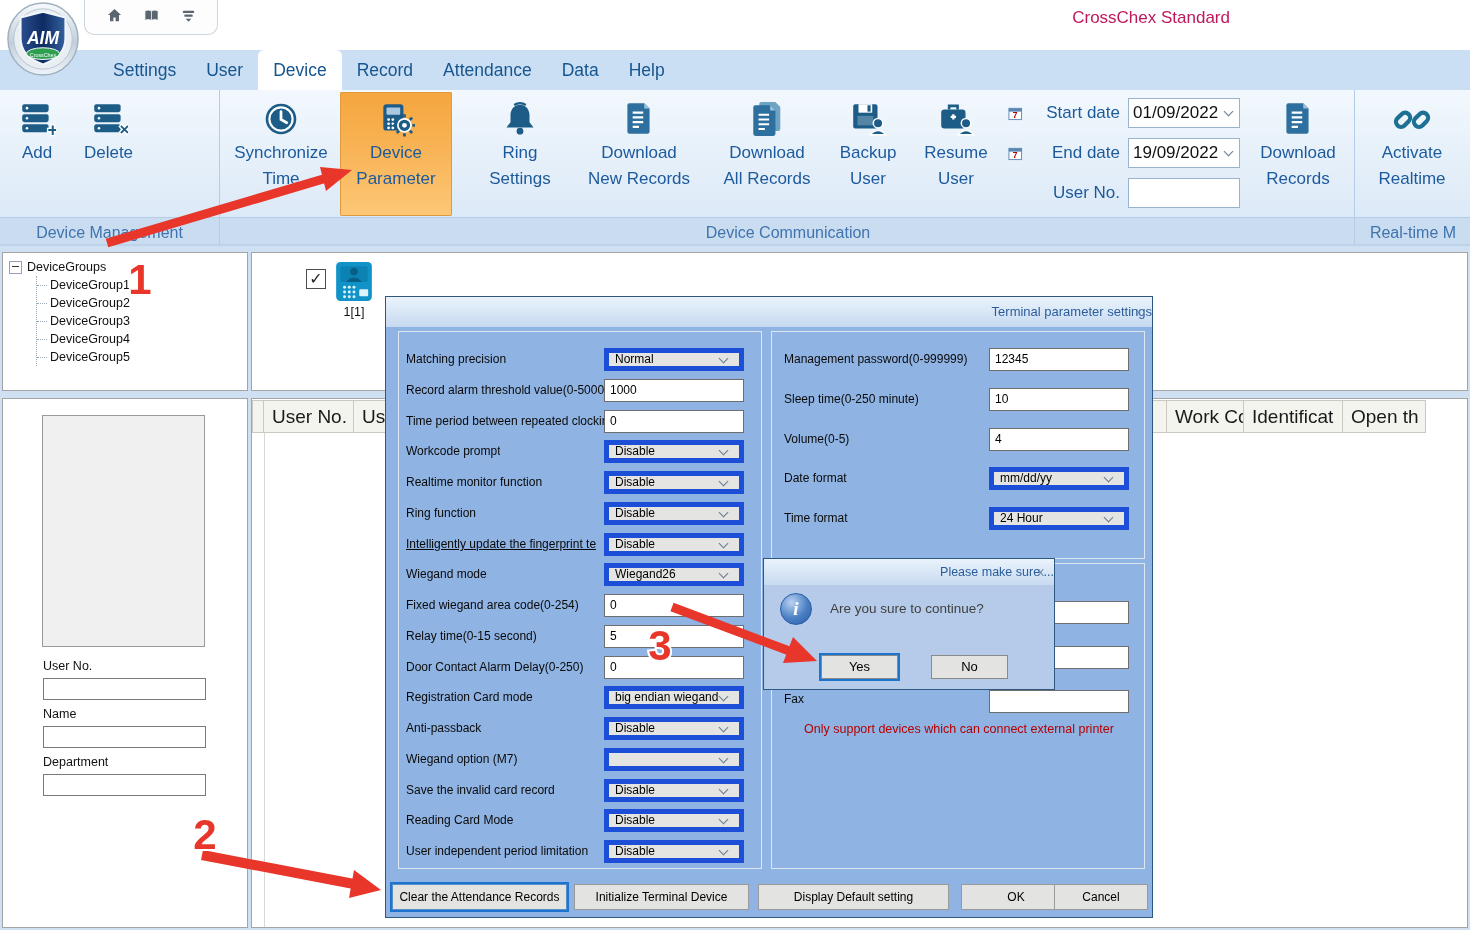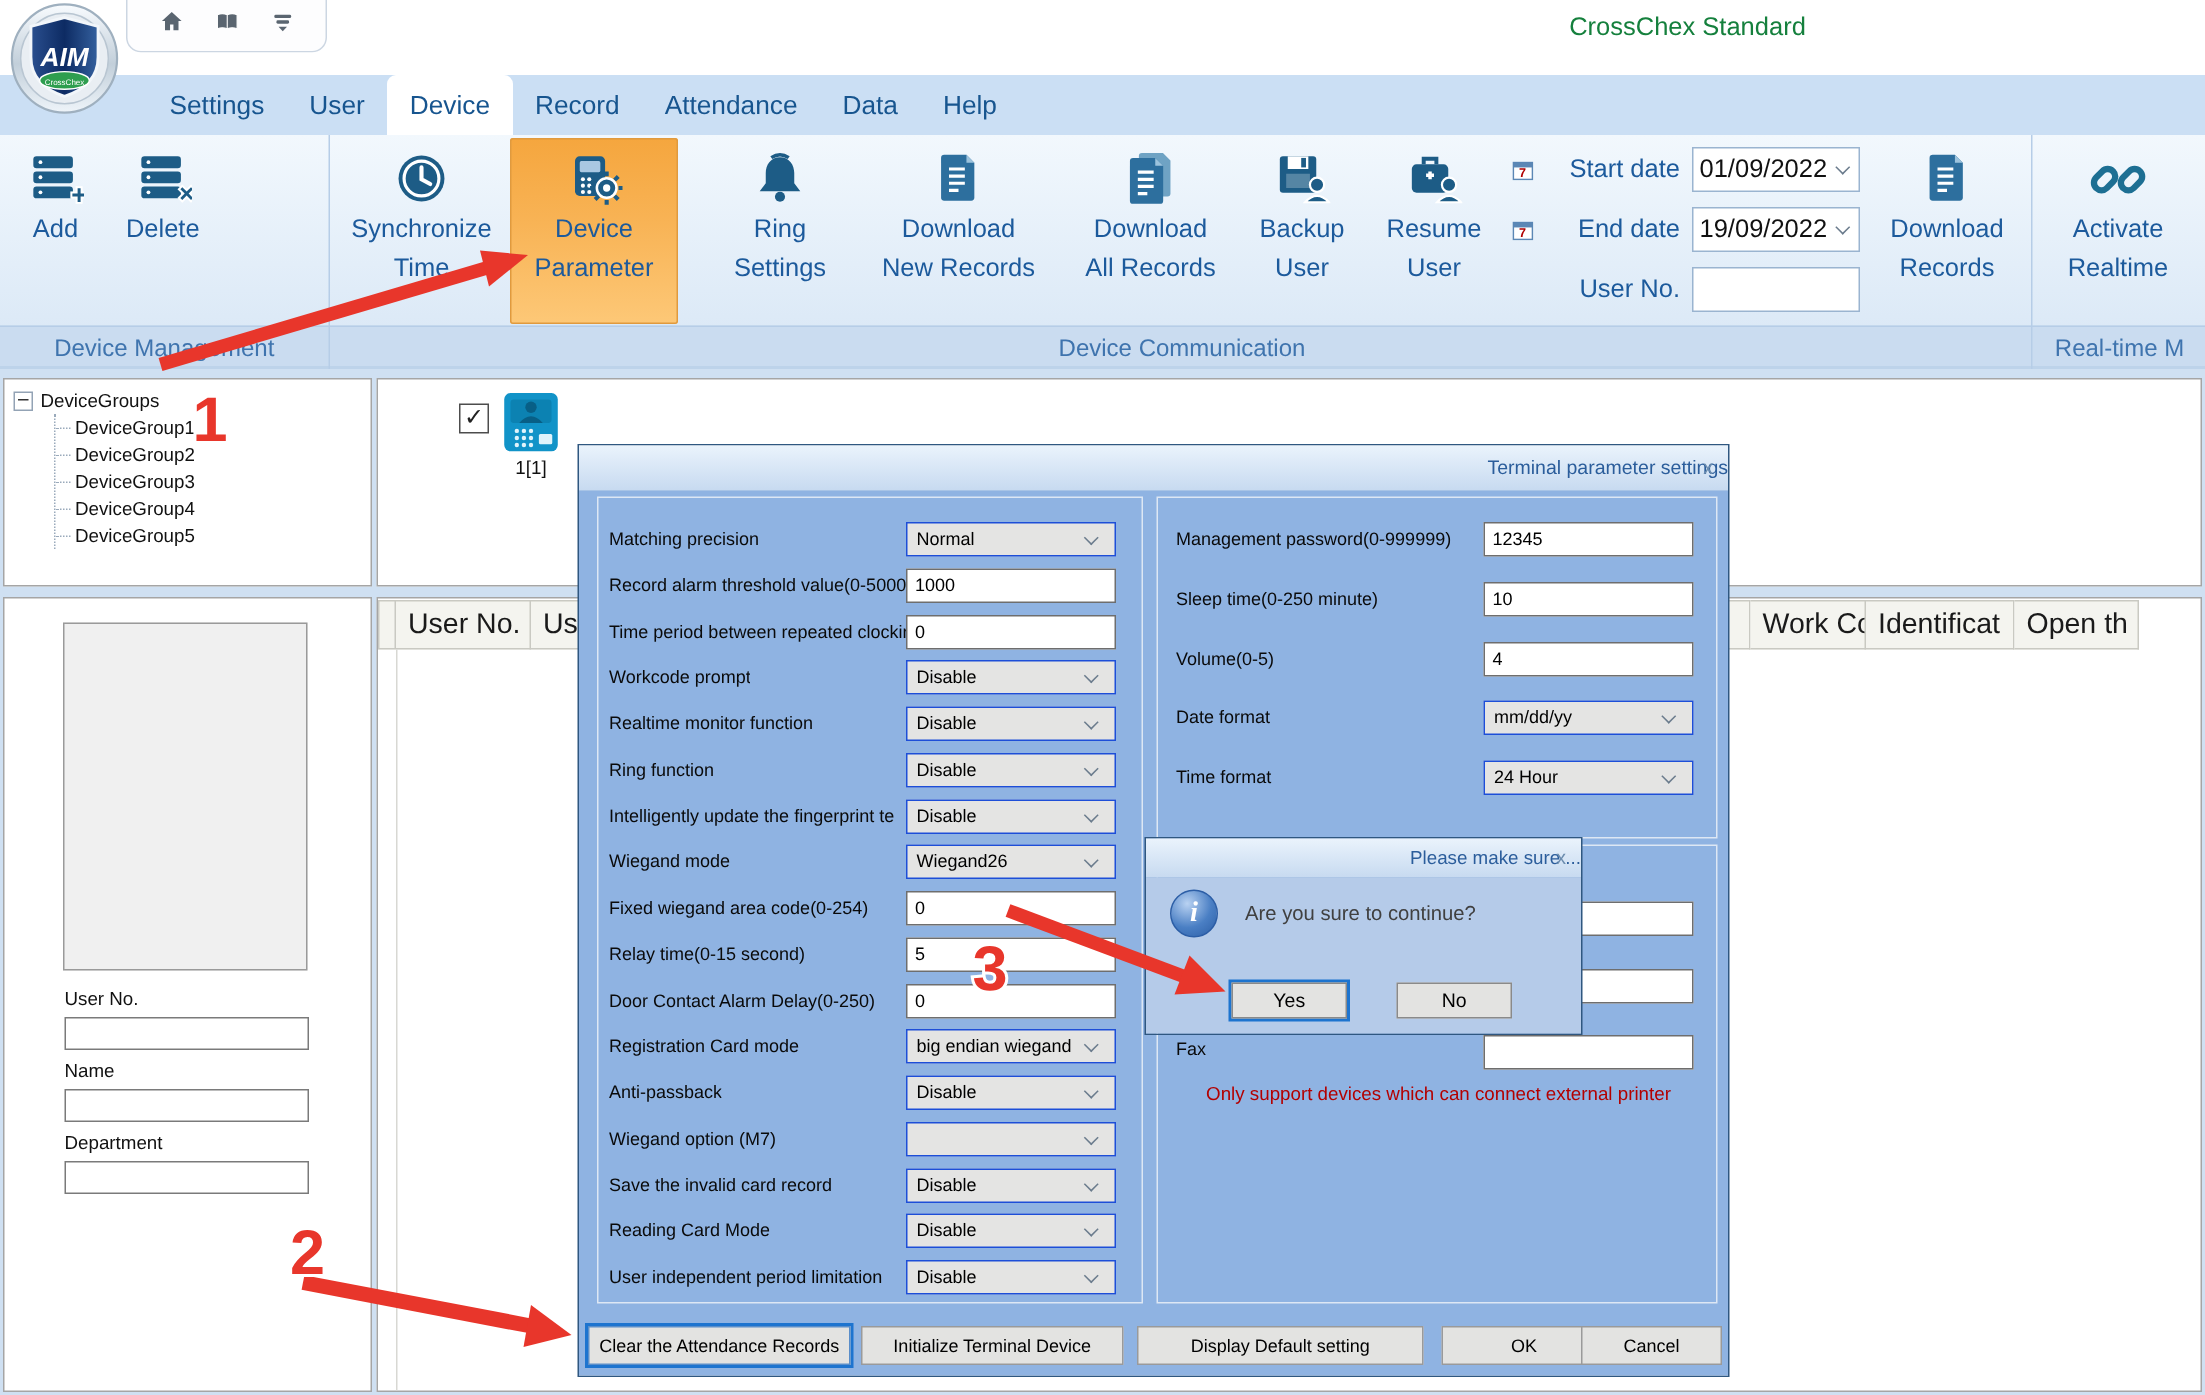--- a/index.html
+++ b/index.html
@@ -6,21 +6,21 @@
   body{width:1470px;height:930px;position:relative;overflow:hidden;background:#cfe0f2;
        font-family:"Liberation Sans",sans-serif;-webkit-font-smoothing:antialiased}
   .abs{position:absolute}
   
   .titlebar{left:0;top:0;width:1470px;height:50px;background:#fff}
   .logo{left:6px;top:2px;width:74px;height:74px;z-index:30}
   .quickbar{left:84px;top:0;width:132px;height:34px;background:#fdfdfe;border:1px solid #ccd6e2;
             border-top:none;border-radius:0 0 10px 10px;display:flex;align-items:center;
             justify-content:center;gap:22px}
   .quickbar svg{width:15px;height:15px}
-  .app-title{left:1020px;top:8px;width:210px;text-align:center;font-size:17px;color:#15803d}
+  .app-title{left:1020px;top:8px;width:210px;text-align:right;font-size:17px;color:#be185d}
   
   .menubar{left:0;top:50px;width:1470px;height:40px;background:#cbdff4;display:flex;
            padding-left:98px;box-sizing:border-box}
   .tab{padding:0 15px;line-height:40px;font-size:17.5px;color:#17558f;cursor:default}
   .tab.active{background:#fff;border-radius:6px 6px 0 0;}
   
   .ribbon{left:0;top:90px;width:1470px;height:156px;background:linear-gradient(#f2f8fd,#dcead9 0);
           background:linear-gradient(#f2f8fd 0%,#e3eef9 55%,#d7e6f5 100%)}
   .ribbon-strip{position:absolute;left:0;right:0;bottom:0;height:26px;background:#cadcf0;
                 border-top:1px solid #b6cde7;border-bottom:2px solid #bdd3ea}
@@ -70,21 +70,21 @@
   
   .dlg{border:1px solid #2f5780;box-sizing:border-box;z-index:10}
   .dlg-title{height:30px;background:linear-gradient(#eaf3fc,#c7daf0);border-bottom:1px solid #9ebcdd;
              text-align:right;line-height:30px;font-size:13px;color:#2b5d9b;position:relative}
   .dlg-x{position:absolute;right:10px;top:0;font-size:13px;color:#6b8cae;line-height:30px;cursor:default}
   .dlg-body{position:absolute;left:0;right:0;top:30px;bottom:0;background:#8fb3e2}
   .dpanel{position:absolute;border:1px solid #dde7f4;box-sizing:border-box}
   .drow-label{position:absolute;font-size:12px;color:#0a0a0a;white-space:nowrap;overflow:hidden}
   .dctl{position:absolute;width:140px;height:23px;box-sizing:border-box;font-size:12px;color:#000}
   .dctl.inp{background:#fff;border:1px solid #6e6e6e;line-height:21px;padding-left:5px}
-  .dctl.sel{background:#e4e4e3;border:1px solid #1d4ed8;line-height:21px;padding-left:6px;
+  .dctl.sel{background:#e4e4e3;border:5px solid #1d4ed8;line-height:21px;padding-left:6px;
             display:flex;align-items:center;justify-content:space-between;padding-right:12px}
   .warn{font-size:12.5px;color:#b30000;text-align:center;white-space:nowrap}
   .dbtn{position:absolute;height:26px;background:#e3e3e1;border:1px solid #9a9a9a;box-sizing:border-box;
         font-size:12px;color:#000;text-align:center;line-height:24px;white-space:nowrap;overflow:hidden}
   .focus-ring{box-shadow:0 0 0 2px #1d74cf;border-color:#5a8ec9}
   
   .info-i{width:30px;height:30px;border-radius:50%;border:1px solid #2c5ea6;
           background:radial-gradient(circle at 35% 28%,#b9d2f2,#4a7fc4 55%,#2c5ea6);
           color:#fff;font-family:"Liberation Serif",serif;font-style:italic;font-weight:bold;
           font-size:19px;text-align:center;line-height:29px}
@@ -428,21 +428,21 @@
         <div class="drow-label abs" style="left: 20px; top: 148px; max-width: 198px;">Realtime monitor function</div>
         <div class="dctl abs sel" style="left: 218px; top: 144px;">
           <span>Disable</span>
           <span class="chev-s"></span>
         </div>
         <div class="drow-label abs" style="left: 20px; top: 179px; max-width: 198px;">Ring function</div>
         <div class="dctl abs sel" style="left: 218px; top: 175px;">
           <span>Disable</span>
           <span class="chev-s"></span>
         </div>
-        <div class="drow-label abs" style="left: 20px; top: 210px; max-width: 198px;">Intelligently update the fingerprint te</div>
+        <div class="drow-label abs" style="left: 20px; top: 210px; max-width: 198px; text-decoration: underline;">Intelligently update the fingerprint te</div>
         <div class="dctl abs sel" style="left: 218px; top: 206px;">
           <span>Disable</span>
           <span class="chev-s"></span>
         </div>
         <div class="drow-label abs" style="left: 20px; top: 240px; max-width: 198px;">Wiegand mode</div>
         <div class="dctl abs sel" style="left: 218px; top: 236px;">
           <span>Wiegand26</span>
           <span class="chev-s"></span>
         </div>
         <div class="drow-label abs" style="left: 20px; top: 271px; max-width: 198px;">Fixed wiegand area code(0-254)</div>

